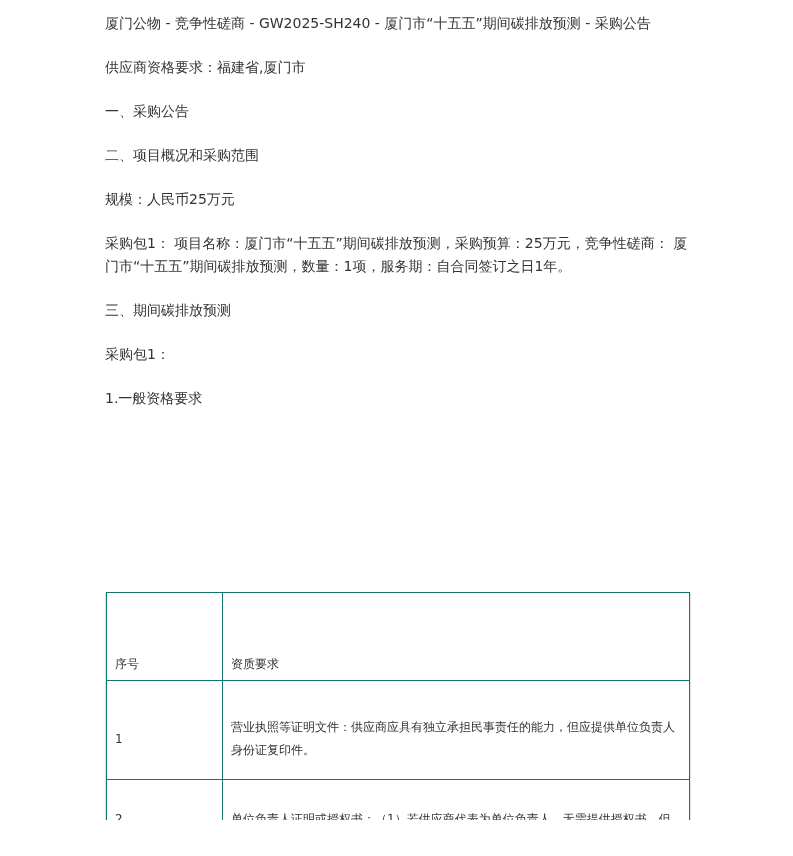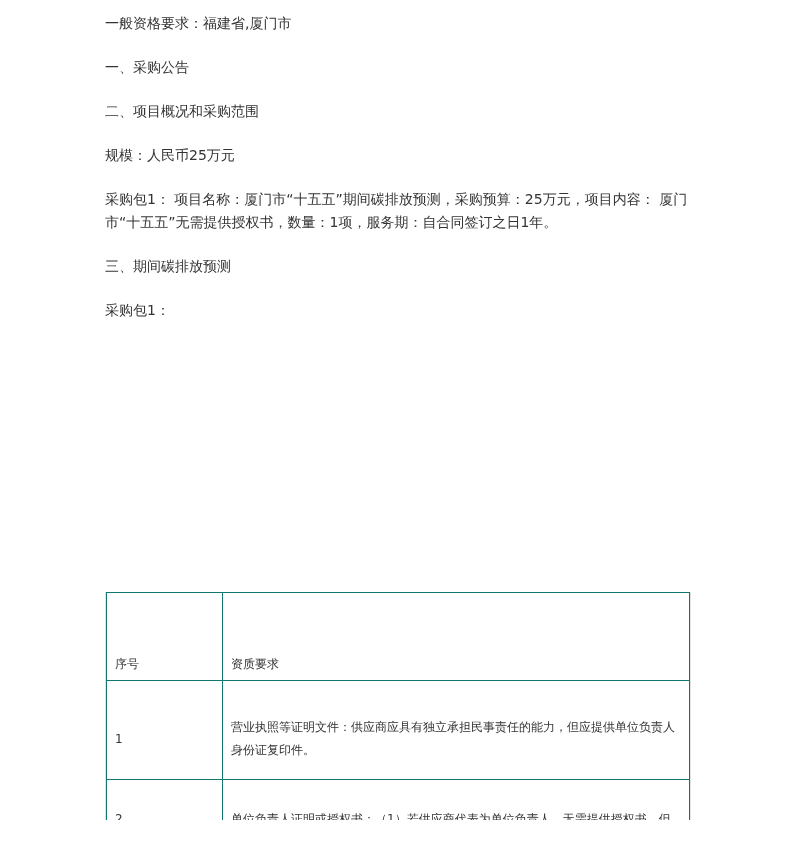--- a/index.html
+++ b/index.html
@@ -56,30 +56,32 @@
     col.c1 { width: 116px; }
     tr.head td { height: 55px; padding-top: 28px; padding-bottom: 4px; vertical-align: bottom;}
     tr.r1 td { height: 80px; padding-top: 18px; }
     tr.r2 td { height: 100px; padding-top: 0px; vertical-align: top;}
     tr.r2 td .inner { padding-top: 28px; }
   </style>
 </head>
 <body>
 
 <div class="doc">
-  <p class="p gap">一般资格要求：福建省,厦门市</p>
+  <p class="p title">厦门公物 - 竞争性磋商 - GW2025-SH240 - 厦门市“十五五”期间碳排放预测 - 采购公告</p>
+  <p class="p gap">供应商资格要求：福建省,厦门市</p>
 
   <p class="p gap">一、采购公告</p>
 
   <p class="p gap">二、项目概况和采购范围</p>
   <p class="p gap">规模：人民币25万元</p>
-  <p class="p gap">采购包1： 项目名称：厦门市“十五五”期间碳排放预测，采购预算：25万元，项目内容： 厦门市“十五五”无需提供授权书，数量：1项，服务期：自合同签订之日1年。</p>
+  <p class="p gap">采购包1： 项目名称：厦门市“十五五”期间碳排放预测，采购预算：25万元，竞争性磋商： 厦门市“十五五”期间碳排放预测，数量：1项，服务期：自合同签订之日1年。</p>
 
   <p class="p gap">三、期间碳排放预测</p>
   <p class="p gap">采购包1：</p>
+  <p class="p gap">1.一般资格要求</p>
 </div>
 
 <div class="table-wrap">
   <table>
     <colgroup>
         <col class="c1">
         <col>
       </colgroup>
     <tbody>
         <tr class="head">

